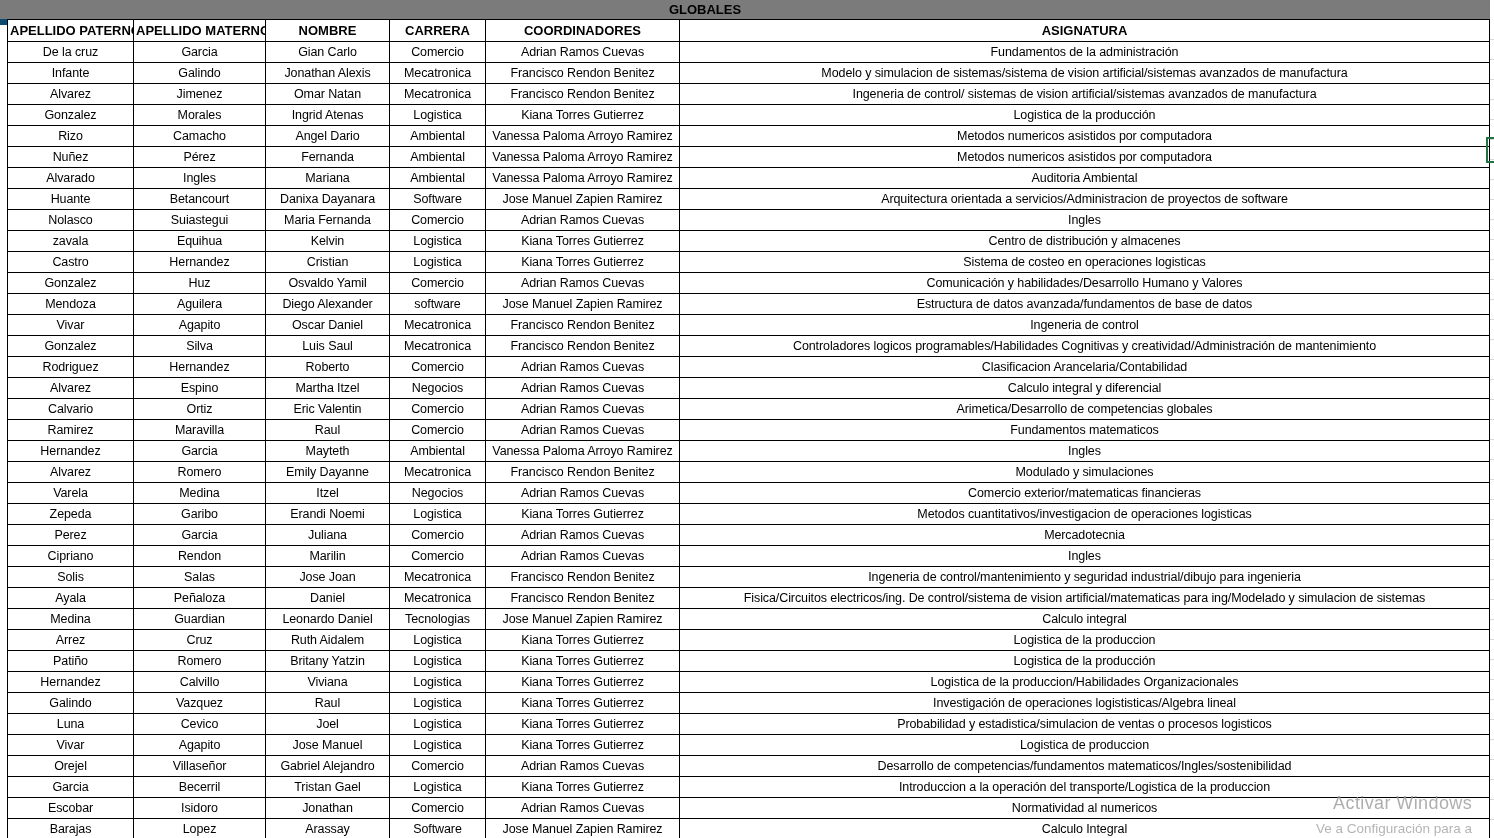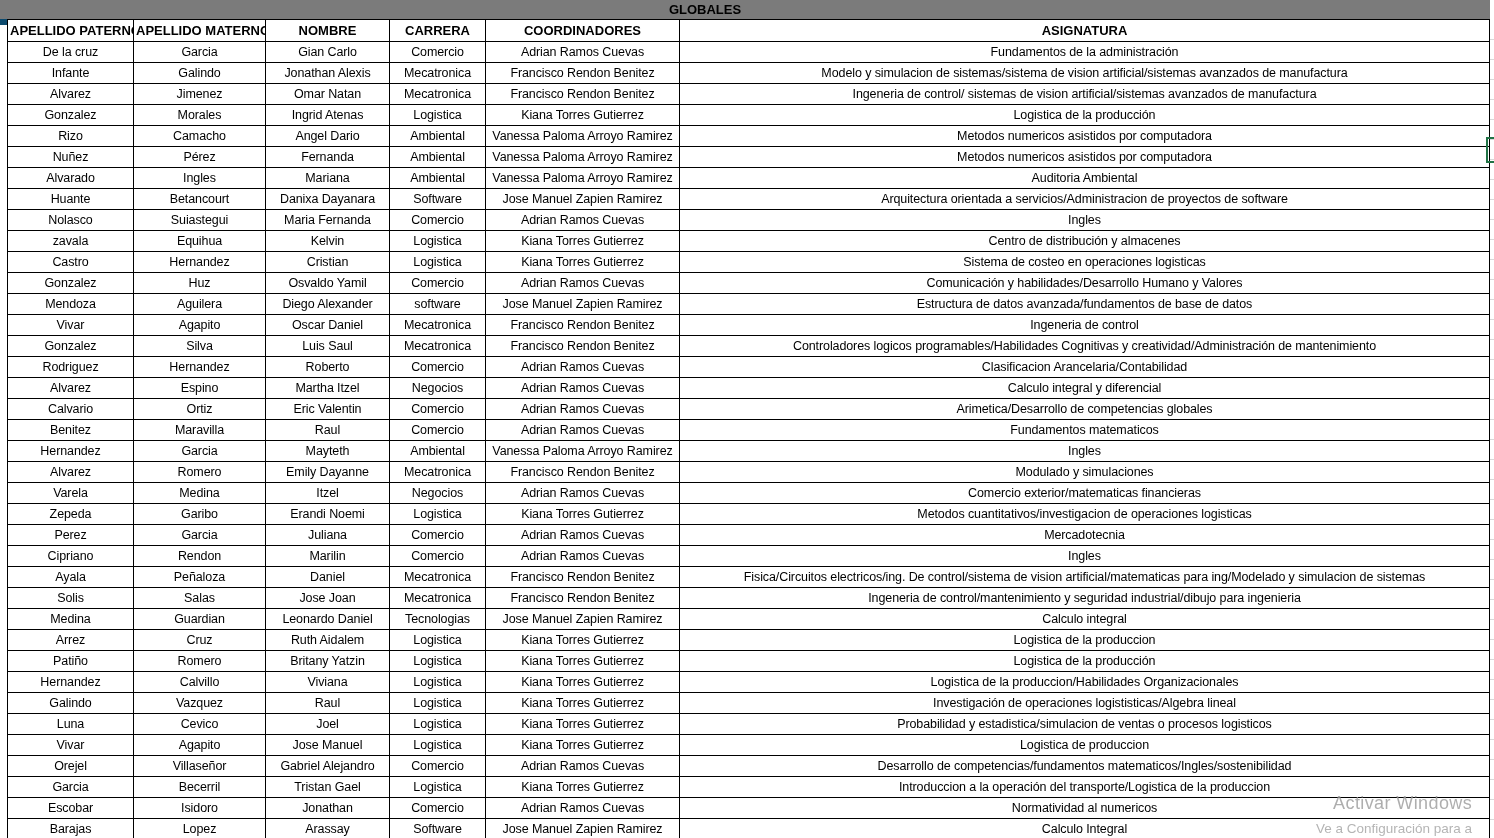--- a/index.html
+++ b/index.html
@@ -267,21 +267,21 @@
         </tr>
         <tr>
           <td>Calvario</td>
           <td>Ortiz</td>
           <td>Eric Valentin</td>
           <td>Comercio</td>
           <td>Adrian Ramos Cuevas</td>
           <td>Arimetica/Desarrollo de competencias globales</td>
         </tr>
         <tr>
-          <td>Benitez</td>
+          <td>Ramirez</td>
           <td>Maravilla</td>
           <td>Raul</td>
           <td>Comercio</td>
           <td>Adrian Ramos Cuevas</td>
           <td>Fundamentos matematicos</td>
         </tr>
         <tr>
           <td>Hernandez</td>
           <td>Garcia</td>
           <td>Mayteth</td>
@@ -323,34 +323,34 @@
         </tr>
         <tr>
           <td>Cipriano</td>
           <td>Rendon</td>
           <td>Marilin</td>
           <td>Comercio</td>
           <td>Adrian Ramos Cuevas</td>
           <td>Ingles</td>
         </tr>
         <tr>
+          <td>Solis</td>
+          <td>Salas</td>
+          <td>Jose Joan</td>
+          <td>Mecatronica</td>
+          <td>Francisco Rendon Benitez</td>
+          <td>Ingeneria de control/mantenimiento y seguridad industrial/dibujo para ingenieria</td>
+        </tr>
+        <tr>
           <td>Ayala</td>
           <td>Peñaloza</td>
           <td>Daniel</td>
           <td>Mecatronica</td>
           <td>Francisco Rendon Benitez</td>
           <td>Fisica/Circuitos electricos/ing. De control/sistema de vision artificial/matematicas para ing/Modelado y simulacion de sistemas</td>
-        </tr>
-        <tr>
-          <td>Solis</td>
-          <td>Salas</td>
-          <td>Jose Joan</td>
-          <td>Mecatronica</td>
-          <td>Francisco Rendon Benitez</td>
-          <td>Ingeneria de control/mantenimiento y seguridad industrial/dibujo para ingenieria</td>
         </tr>
         <tr>
           <td>Medina</td>
           <td>Guardian</td>
           <td>Leonardo Daniel</td>
           <td>Tecnologias</td>
           <td>Jose Manuel Zapien Ramirez</td>
           <td>Calculo integral</td>
         </tr>
         <tr>

